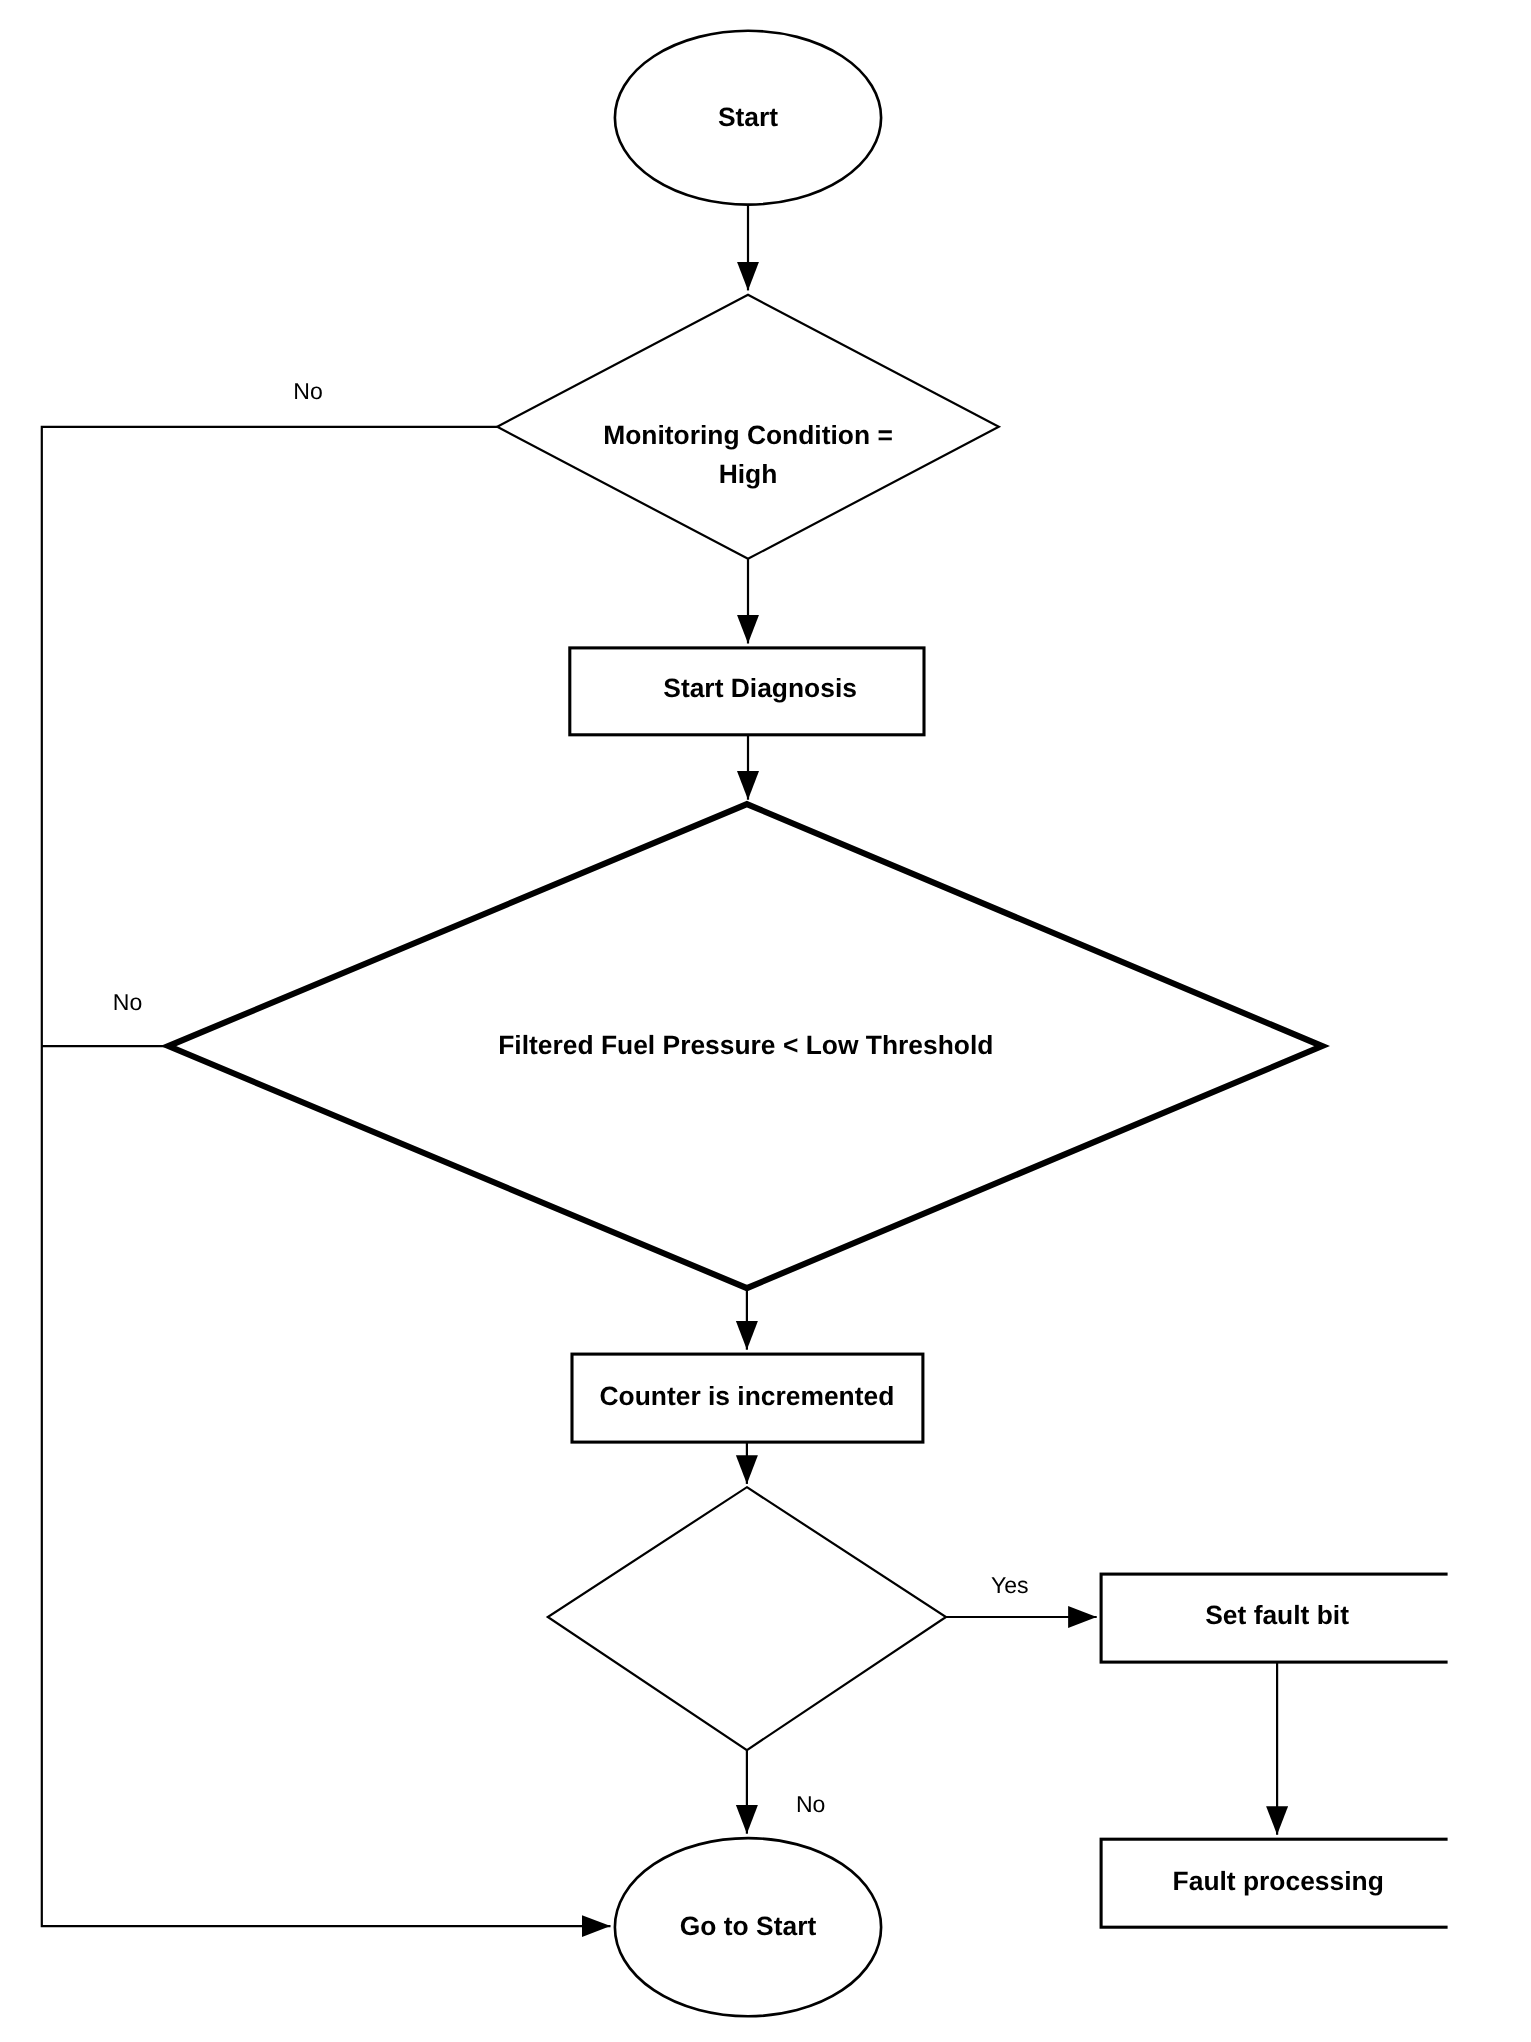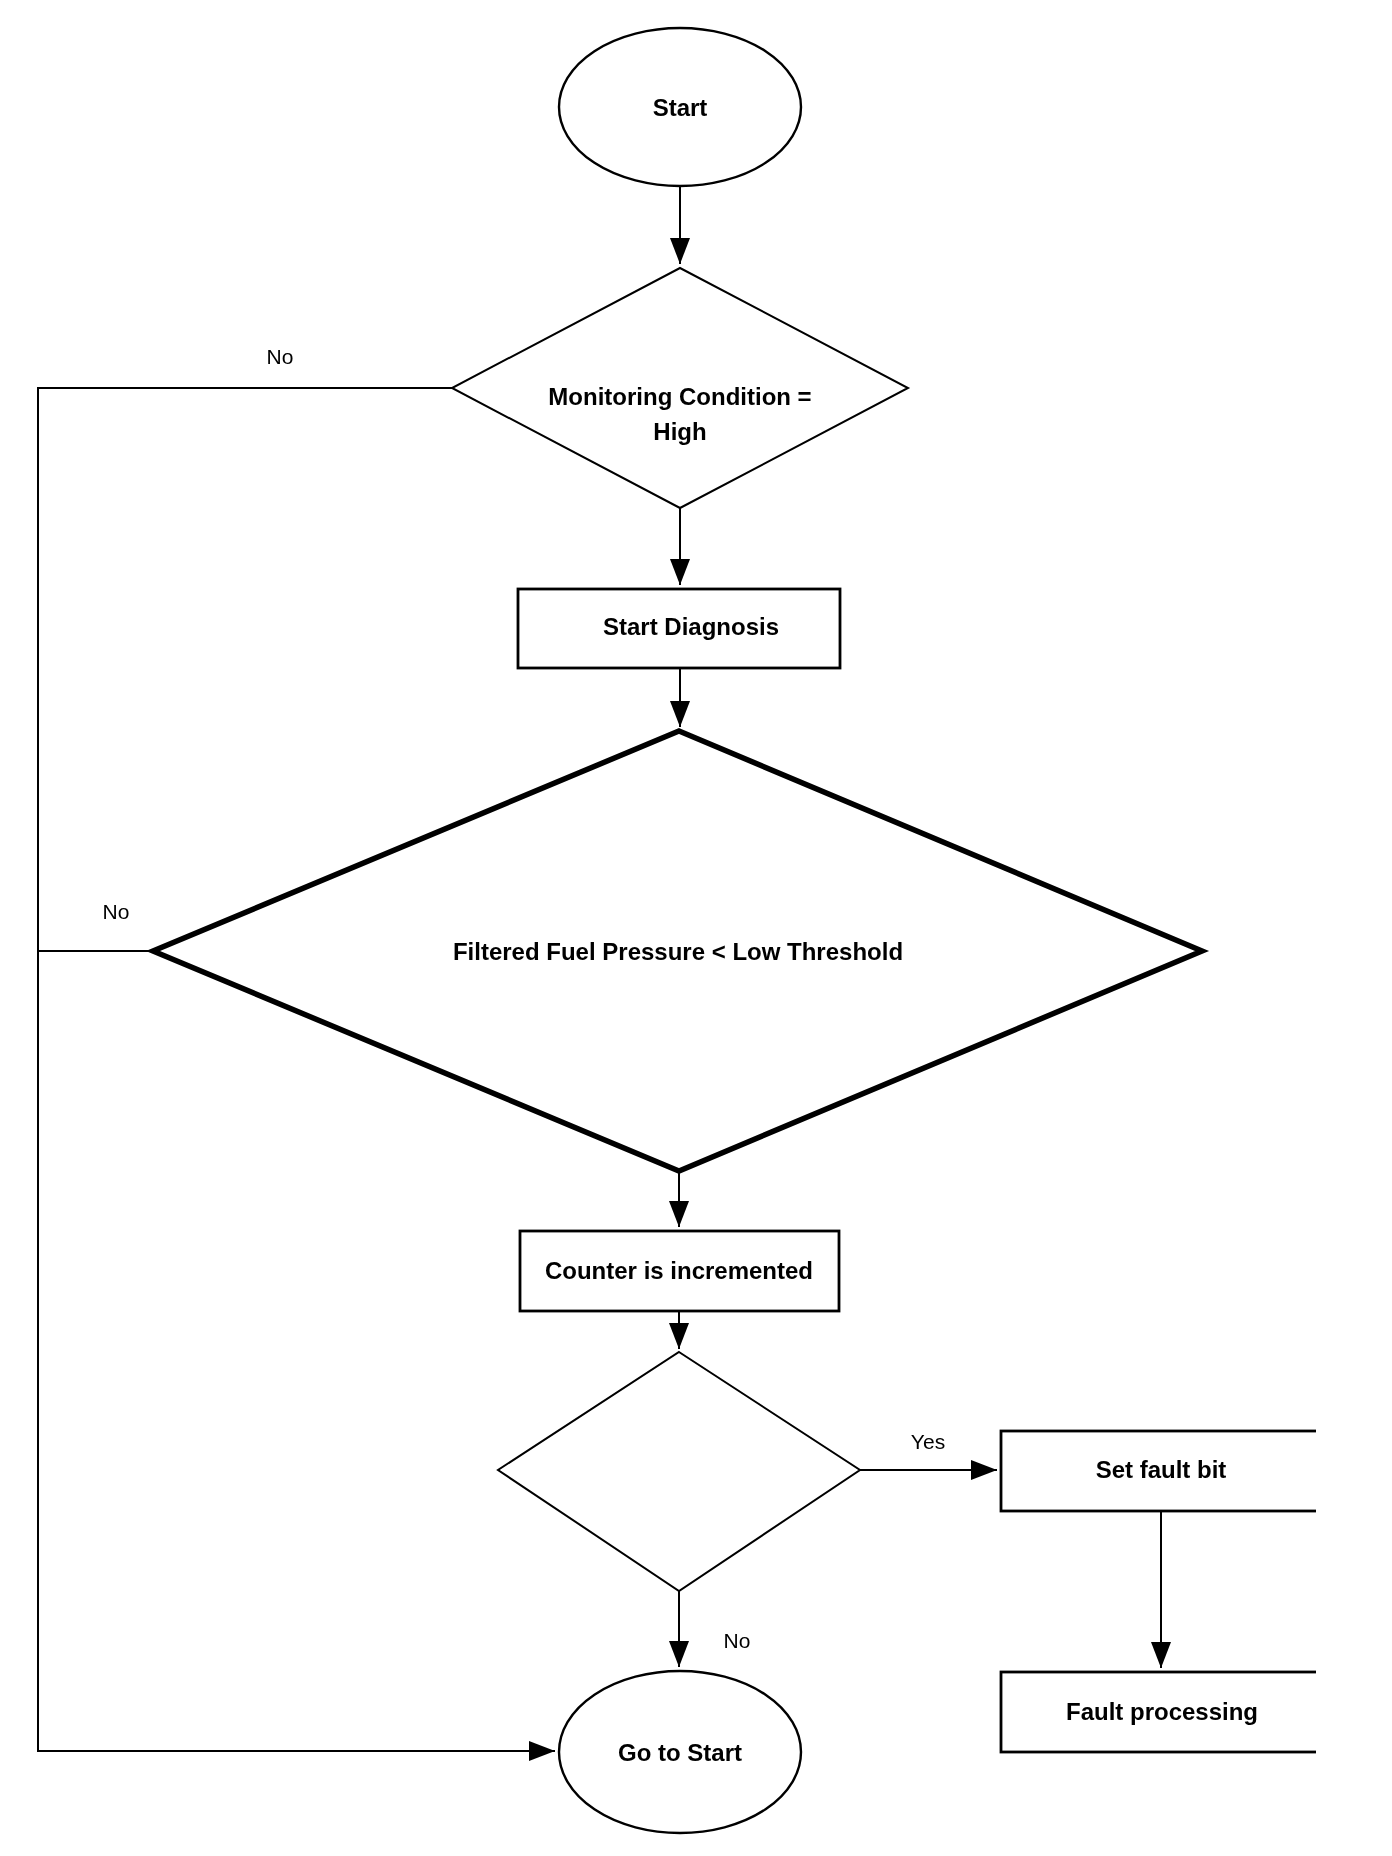--- a/index.html
+++ b/index.html
@@ -83,16 +83,16 @@
 
 
   <div class="node-label" style="left:1161px; top:1469px;">Set fault bit</div>
 
   <div class="node-label" style="left:1162px; top:1711px;">Fault processing</div>
 
   <div class="node-label" style="left:680px; top:1752px;">Go to Start</div>
 
   <div class="edge-label" style="left:280px; top:357px;">No</div>
   <div class="edge-label" style="left:116px; top:912px;">No</div>
-  <div class="edge-label" style="left:918px; top:1442px;margin-left:10px;">Yes</div>
+  <div class="edge-label" style="left:918px; top:1442px;">Yes</div>
   <div class="edge-label" style="left:737px; top:1641px;">No</div>
 
 </div>
 
 </body></html>

